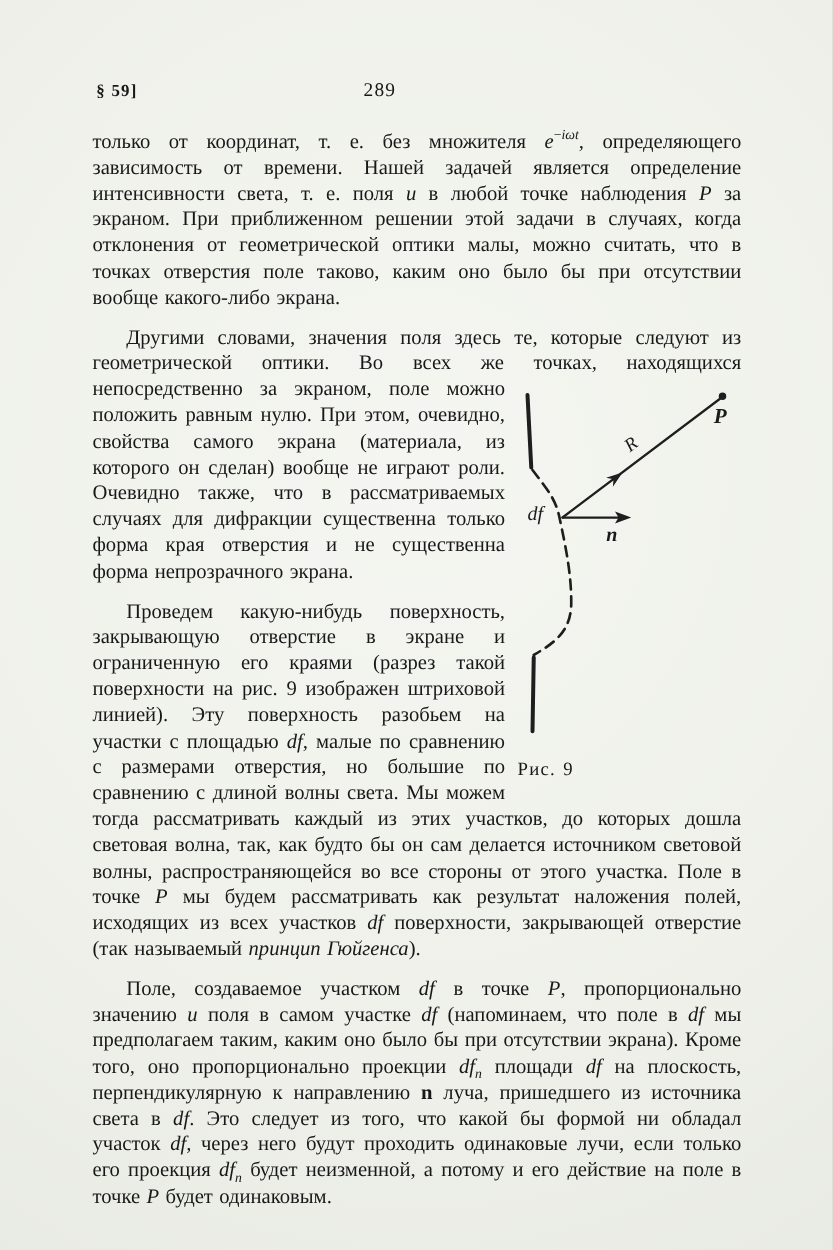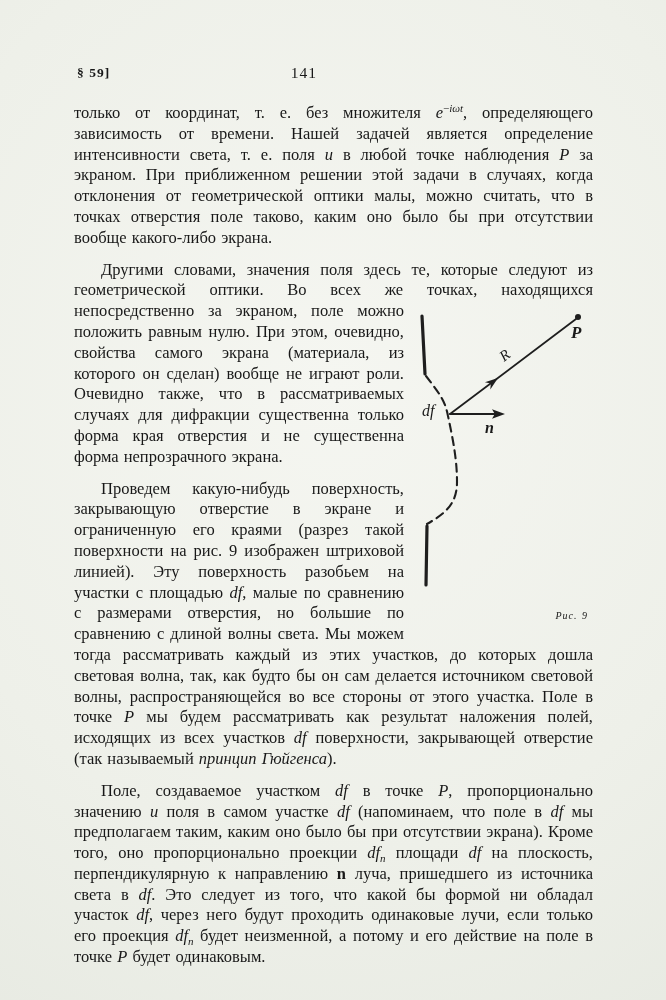--- a/index.html
+++ b/index.html
@@ -32,40 +32,39 @@
   .para sub{font-size:11px;line-height:0;}
   .para sup{font-size:11px;line-height:0;}
   .fig-push{float:right;width:1px;height:44px;}
   .figure{
     float:right;clear:right;
     width:190px;
     margin:0 0 13px 10px;
   }
   .figure svg{display:block;}
   .caption{
-    text-align:right;
-    font-size:10px;
+    text-align:left;
+    font-size:15px;
     letter-spacing:1px;
     margin-top:2px;
     padding-right:16px;
-    font-style:italic;
   }
   .lblP{font-family:"Liberation Serif",serif;font-style:italic;font-weight:bold;font-size:17px;fill:#1a1a1a;}
   .lblR{font-family:"Liberation Serif",serif;font-style:italic;font-size:15px;fill:#1a1a1a;}
   .lblN{font-family:"Liberation Serif",serif;font-style:italic;font-weight:bold;font-size:16px;fill:#1a1a1a;}
   .lblDf{font-family:"Liberation Serif",serif;font-style:italic;font-size:16px;fill:#1a1a1a;}
 </style>
 </head>
 <body>
 
 <div class="page">
 
   <div class="header">
     <span class="hdr-left">§ 59]</span>
-    <span class="hdr-right">141</span>
+    <span class="hdr-right">289</span>
   </div>
 
   <div class="body">
 
     <div class="para">только от координат, т. е. без множителя <i>e</i><sup>−<i>iωt</i></sup>, определяющего зависимость от времени. Нашей задачей является определение интенсивности света, т. е. поля <i>u</i> в любой точке наблюдения <i>P</i> за экраном. При приближенном решении этой задачи в случаях, когда отклонения от геометрической оптики малы, можно считать, что в точках отверстия поле таково, каким оно было бы при отсутствии вообще какого-либо экрана.</div>
 
     <span class="fig-push"></span>
 
     <div class="figure">
       <svg width="190" height="300" viewBox="0 0 190 300" xmlns="http://www.w3.org/2000/svg">

